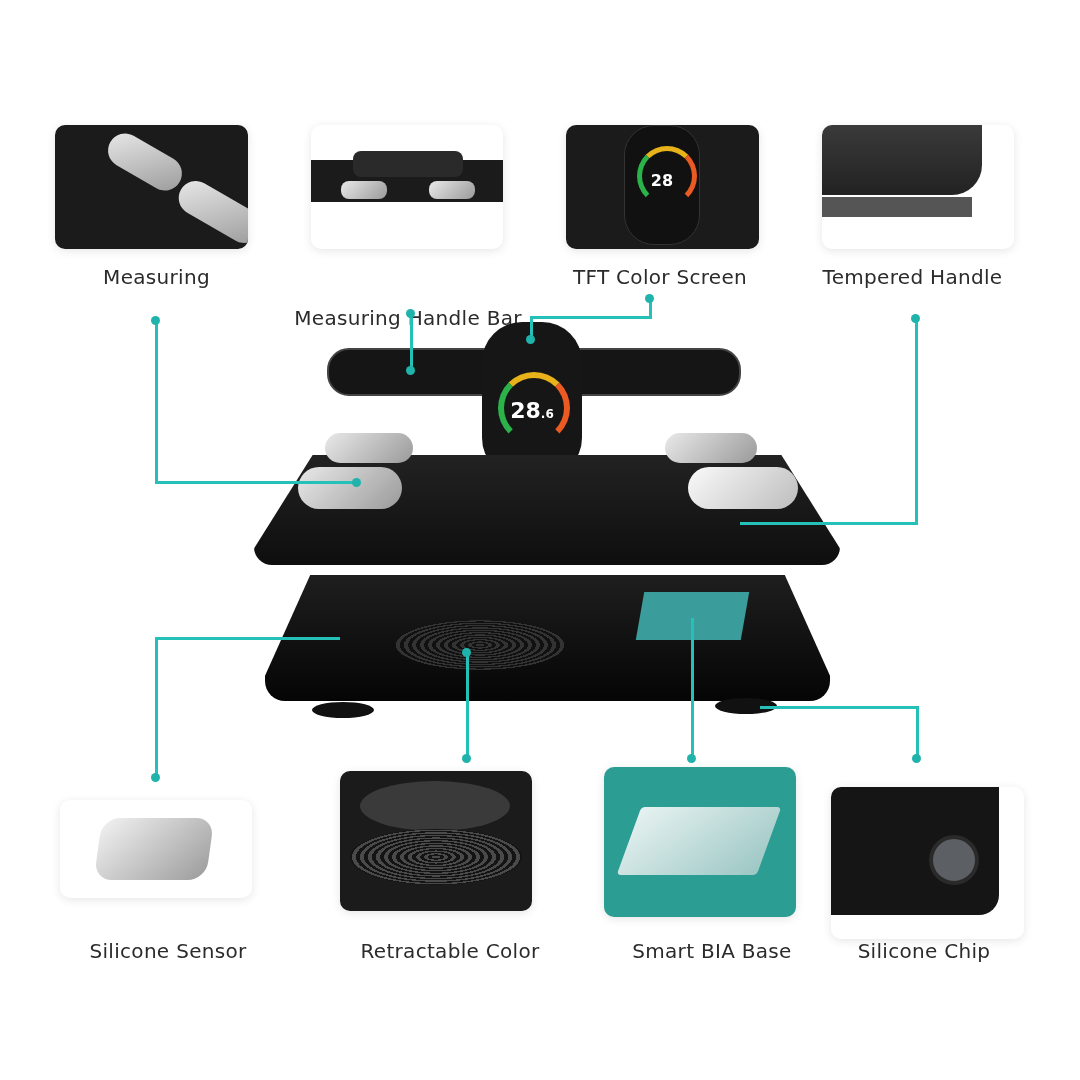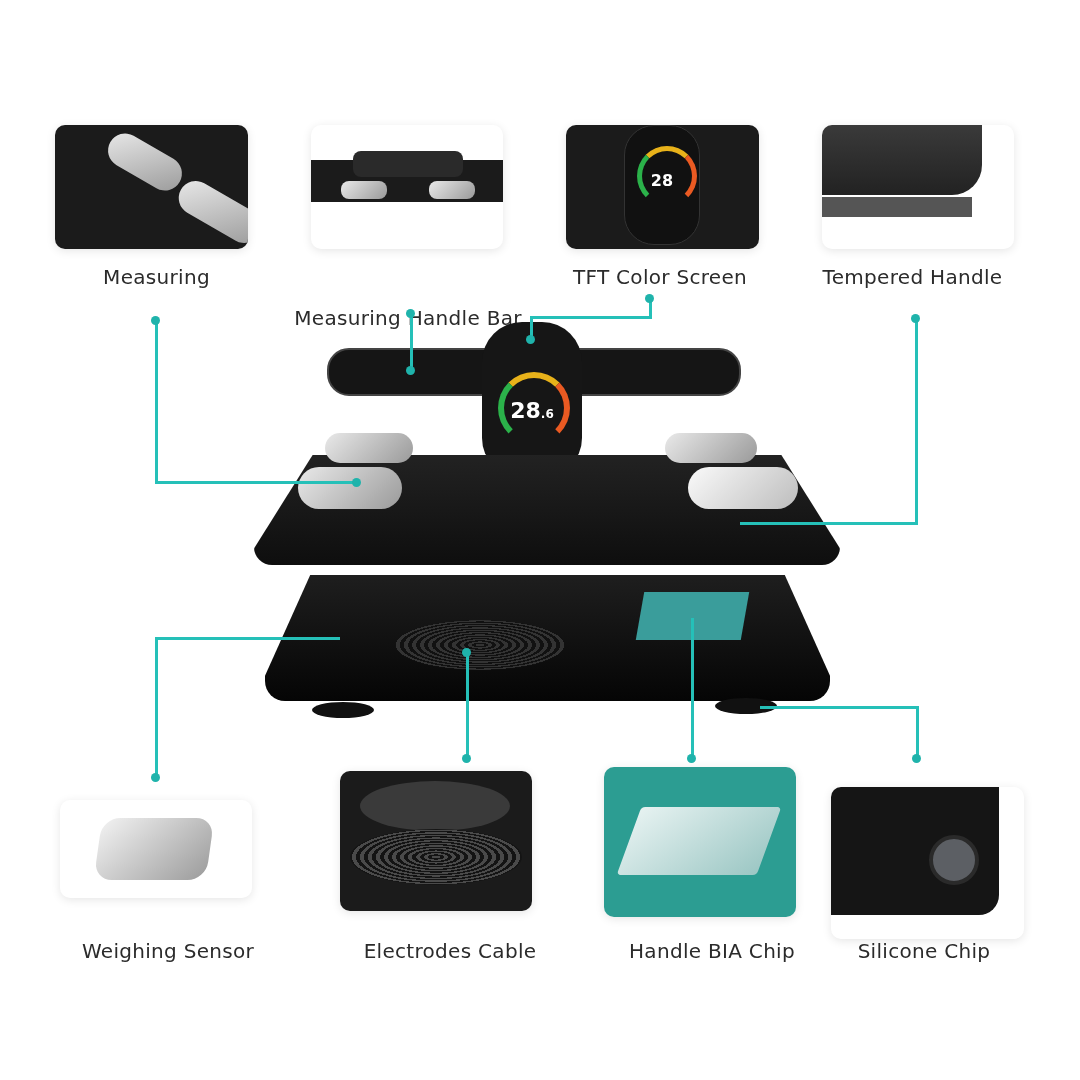--- a/index.html
+++ b/index.html
@@ -88,30 +88,30 @@
 <div class="line" style="left:691px;top:618px;width:3px;height:140px;"></div>
 <div class="dot" style="left:687px;top:754px;"></div>
 
 <div class="line" style="left:916px;top:708px;width:3px;height:50px;"></div>
 <div class="line" style="left:760px;top:706px;width:159px;height:3px;"></div>
 <div class="dot" style="left:912px;top:754px;"></div>
 
 <div class="card" style="left:60px;top:800px;width:192px;height:98px;">
   <div style="position:absolute;left:38px;top:18px;width:112px;height:62px;border-radius:18px;background:linear-gradient(135deg,#f2f2f2,#9c9c9c);transform:skewX(-8deg);"></div>
 </div>
-<div class="label" style="left:60px;top:939px;width:216px;">Weighing Sensor</div>
+<div class="label" style="left:60px;top:939px;width:216px;">Silicone Sensor</div>
 
 <div class="card dark" style="left:340px;top:771px;width:192px;height:140px;">
   <div style="position:absolute;left:20px;top:10px;width:150px;height:50px;border-radius:50%;background:#3a3a3a;"></div>
   <div style="position:absolute;left:10px;top:58px;width:172px;height:56px;border-radius:50%;background:repeating-radial-gradient(ellipse,#4a4a4a 0 4px,#141414 4px 8px);"></div>
 </div>
-<div class="label" style="left:340px;top:939px;width:220px;">Electrodes Cable</div>
+<div class="label" style="left:340px;top:939px;width:220px;">Retractable Color</div>
 
 <div class="card" style="left:604px;top:767px;width:192px;height:150px;background:#2c9d92;">
   <div style="position:absolute;left:25px;top:40px;width:140px;height:68px;background:linear-gradient(135deg,#e6f2f1,#9cc7c4);transform:skewX(-20deg);border-radius:4px;"></div>
 </div>
-<div class="label" style="left:604px;top:939px;width:216px;">Handle BIA Chip</div>
+<div class="label" style="left:604px;top:939px;width:216px;">Smart BIA Base</div>
 
 <div class="card" style="left:831px;top:787px;width:193px;height:152px;">
   <div class="dark" style="position:absolute;left:0;top:0;width:168px;height:128px;border-bottom-right-radius:20px;background:#151515;"></div>
   <div style="position:absolute;left:98px;top:48px;width:42px;height:42px;border-radius:50%;background:#5c5f64;border:4px solid #2a2a2a;"></div>
 </div>
 <div class="label" style="left:828px;top:939px;width:192px;">Silicone Chip</div>
 
 </body></html>

